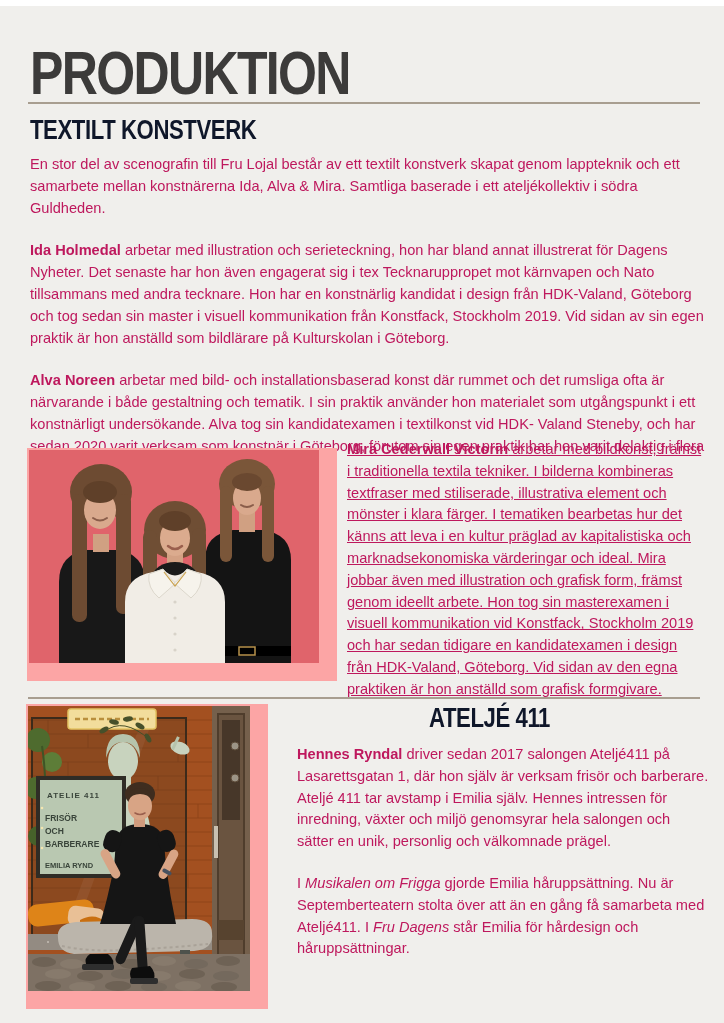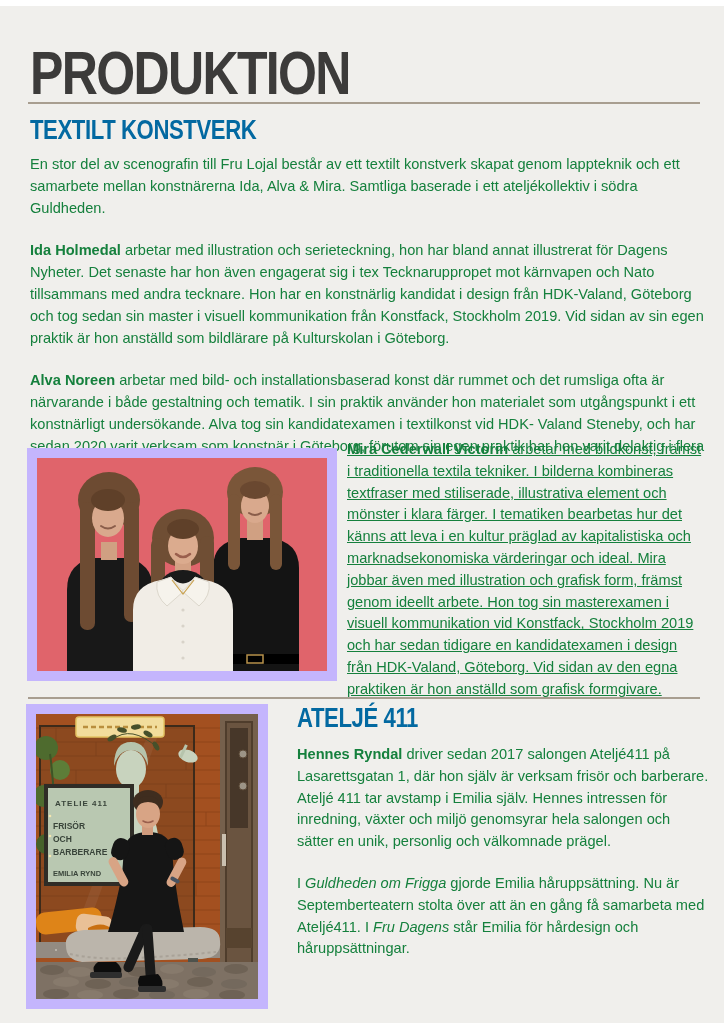--- a/index.html
+++ b/index.html
@@ -16,35 +16,35 @@
   .h1{
     position:absolute;left:30px;top:32px;
     font-size:61px;font-weight:bold;color:#3c3b3a;
     letter-spacing:-2px;white-space:nowrap;
   }
   .h1 .squeeze,.h2 .squeeze{display:inline-block;transform:scaleX(0.82);transform-origin:left center;}
   .rule{position:absolute;left:28px;width:672px;height:2px;background:#a89e90;}
   .rule-1{top:96px;}
   .rule-2{top:691px;}
   .h2{
-    font-size:27px;font-weight:bold;color:#0369a1;
+    font-size:27px;font-weight:bold;color:#0f172a;
     letter-spacing:-0.5px;white-space:nowrap;
   }
   .h2-textilt{position:absolute;left:30px;top:109px;}
-  .body-copy{font-size:14.6px;line-height:21.8px;color:#15803d;}
+  .body-copy{font-size:14.6px;line-height:21.8px;color:#be185d;}
   .body-copy p{margin:0 0 21px 0;}
   .left-flow{position:absolute;left:30px;top:148px;width:676px;}
   .mira-col{position:absolute;left:347px;top:433px;width:359px;text-decoration:underline;}
   .atelje-col{position:absolute;left:297px;top:697px;width:412px;}
-  .atelje-col .h2{position:relative;margin:0 0 10px 0;display:block;}
+  .atelje-col .h2{position:relative;margin:0 0 10px 0;display:block;text-align:center;}
   .atelje-col .body-copy p{margin:0 0 20px 0;}
   b{font-weight:bold;}
   .it{font-style:italic;}
   
-  .photo{position:absolute;background:#c4b5fd;box-sizing:border-box;padding:10px;}
+  .photo{position:absolute;background:#fca5a5;box-sizing:border-box;padding:2px;}
   .photo-group{left:27px;top:442px;width:310px;height:233px;}
   .photo-salon{left:26px;top:698px;width:242px;height:305px;}
   .photo svg{display:block;}
   .sign-text{font-family:"Liberation Sans",sans-serif;font-weight:bold;fill:#39443a;}
 </style>
 </head>
 <body>
 
 <div class="page">
 
@@ -245,17 +245,17 @@
         <path d="M100,94 Q100,82 112,82 Q124,82 124,94 Q120,88 112,88 Q104,88 100,94 Z" fill="#3f2d1f"></path>
         <path d="M107,107 Q112,110 117,107" stroke="#9a5f4d" stroke-width="1.5" fill="none" stroke-linecap="round"></path>
       </g>
     </svg>
   </div>
 
   <div class="atelje-col">
     <div class="h2"><span class="squeeze">ATELJÉ 411</span></div>
     <div class="body-copy">
       <p><b>Hennes Ryndal</b><span> driver sedan 2017 salongen Ateljé411 på Lasarettsgatan 1, där hon själv är verksam frisör och barberare. Ateljé 411 tar avstamp i Emilia själv. Hennes intressen för inredning, växter och miljö genomsyrar hela salongen och sätter en unik, personlig och välkomnade prägel.</span></p>
-      <p><span>I </span><span class="it">Guldheden om Frigga</span><span> gjorde Emilia håruppsättning. Nu är Septemberteatern stolta över att än en gång få samarbeta med Ateljé411. I </span><span class="it">Fru Dagens</span><span>  står Emilia för hårdesign och håruppsättningar.</span></p>
+      <p><span>I </span><span class="it">Musikalen om Frigga</span><span> gjorde Emilia håruppsättning. Nu är Septemberteatern stolta över att än en gång få samarbeta med Ateljé411. I </span><span class="it">Fru Dagens</span><span>  står Emilia för hårdesign och håruppsättningar.</span></p>
     </div>
   </div>
 
 </div>
 
 </body></html>

